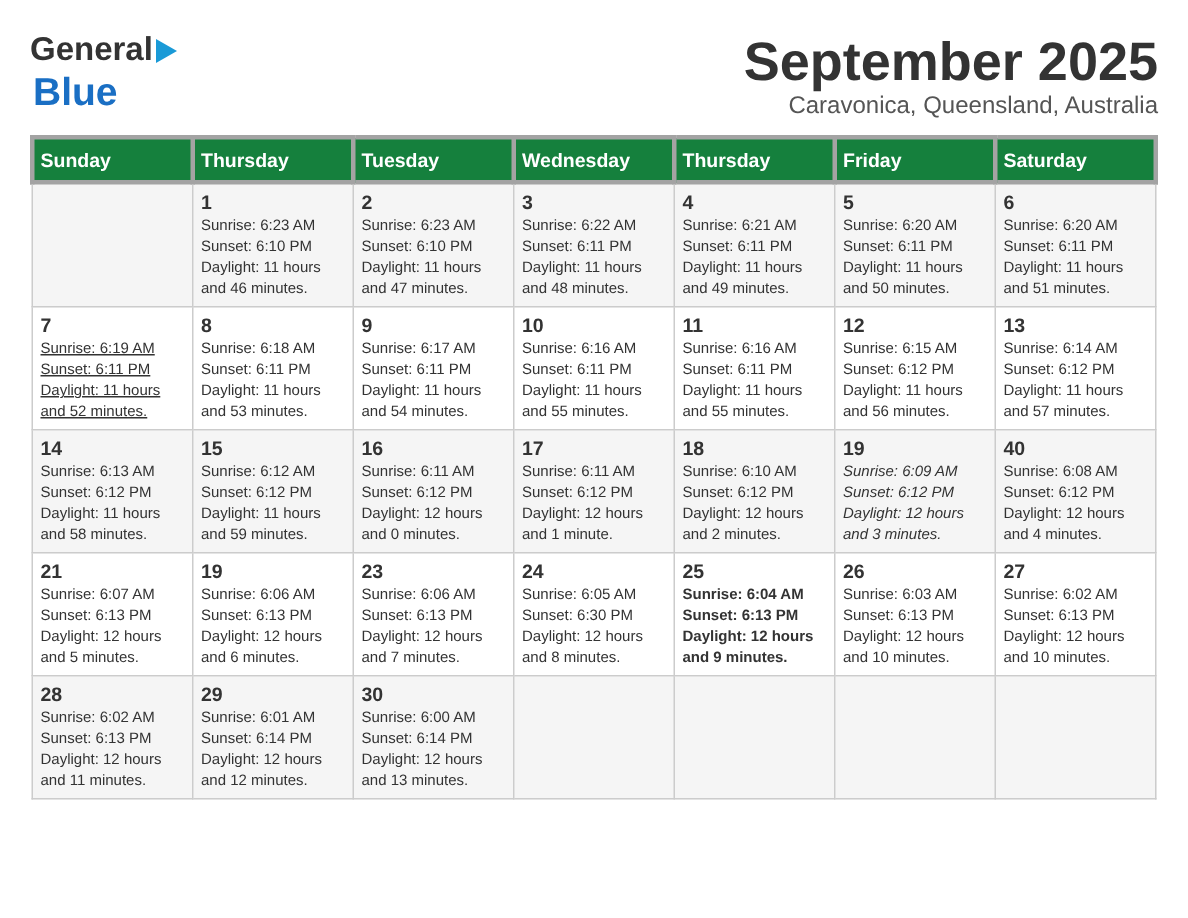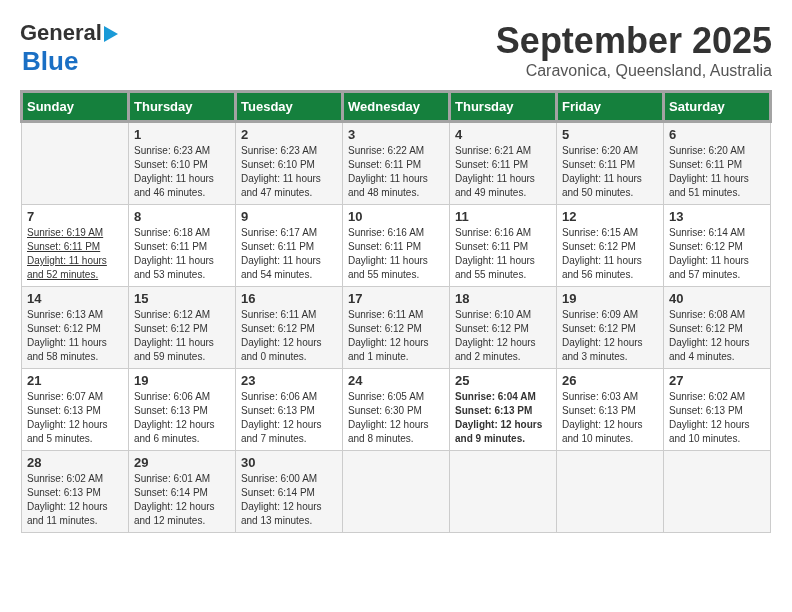--- a/index.html
+++ b/index.html
@@ -227,21 +227,21 @@
 Daylight: 12 hours and 1 minute.</div>
         </td>
         <td>
           <span class="day-number">18</span>
           <div class="day-info" style="white-space: pre-line;">Sunrise: 6:10 AM
 Sunset: 6:12 PM
 Daylight: 12 hours and 2 minutes.</div>
         </td>
         <td>
           <span class="day-number">19</span>
-          <div class="day-info" style="white-space: pre-line;">Sunrise: 6:09 AM
+          <div class="day-info" style="white-space: pre-line; font-style: italic;">Sunrise: 6:09 AM
 Sunset: 6:12 PM
 Daylight: 12 hours and 3 minutes.</div>
         </td>
         <td>
           <span class="day-number">40</span>
           <div class="day-info" style="white-space: pre-line;">Sunrise: 6:08 AM
 Sunset: 6:12 PM
 Daylight: 12 hours and 4 minutes.</div>
         </td>
       </tr>

